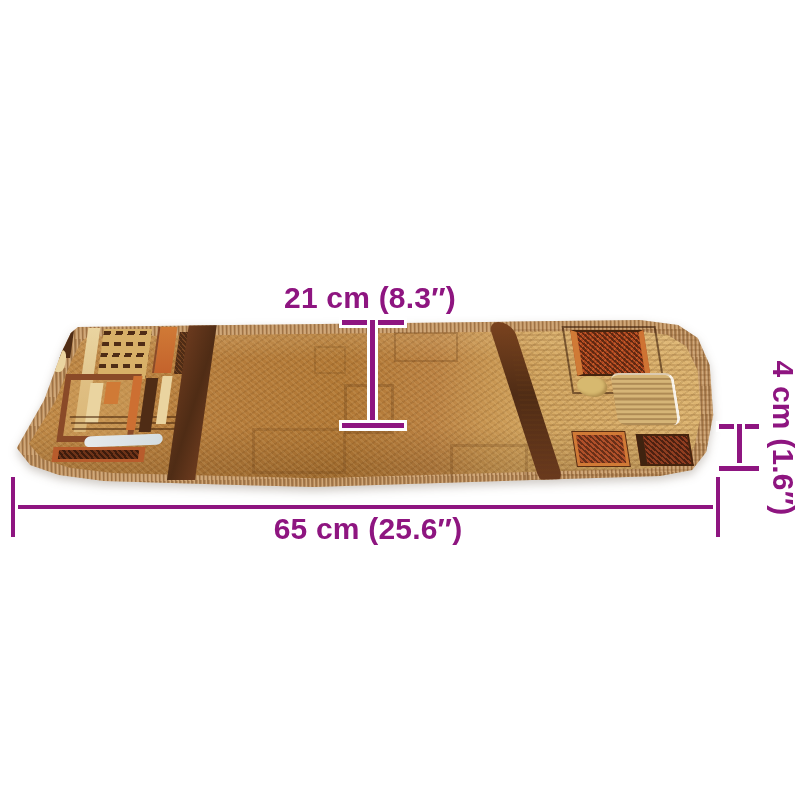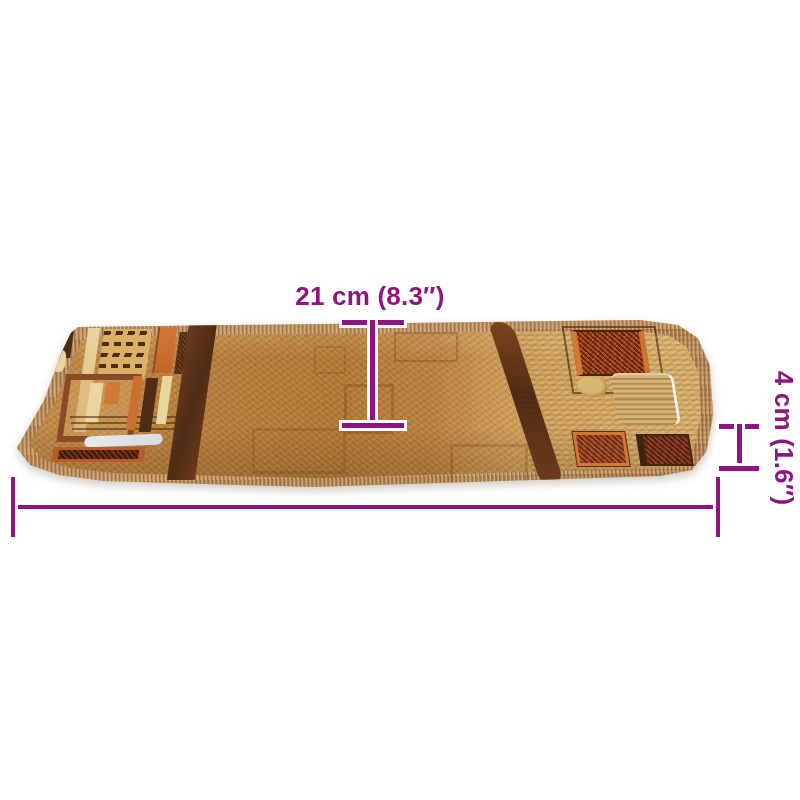--- a/index.html
+++ b/index.html
@@ -5,21 +5,21 @@
   html,body { margin:0; padding:0; background:#fff; }
   .stage {
     position:relative; width:800px; height:800px; overflow:hidden;
     background:var(--background,#fff);
     font-family:"Liberation Sans", sans-serif;
   }
 
   
   .dim-label {
     position:absolute; color:var(--dimension); font-weight:700;
-    font-size:26px; letter-spacing:.2px; white-space:nowrap;
+    font-size:30px; letter-spacing:.2px; white-space:nowrap;
   }
   .dim-label.top    { left:370px; top:281px; transform:translateX(-50%); }
   .dim-label.bottom { left:368px; top:512px; transform:translateX(-50%); }
   .dim-label.right  {
     left:783px; top:438px; transform:translate(-50%,-50%);
     writing-mode:vertical-rl; text-orientation:mixed;
   }
   .dim-line {
     position:absolute; background:var(--dimension);
     box-shadow:0 0 0 3px var(--casing);
@@ -205,14 +205,15 @@
   <div class="dim-line dl-h b21-bot"></div>
 
   <div class="dim-label right">4 cm (1.6″)</div>
   <div class="dim-line dl-h b4-top"></div>
   <div class="dim-line dl-v b4-mid"></div>
   <div class="dim-line dl-h b4-bot"></div>
 
   <div class="dim-line b65-line"></div>
   <div class="dim-line b65-lt"></div>
   <div class="dim-line b65-rt"></div>
+  <div class="dim-label bottom">65 cm (25.6″)</div>
 
 </div>
 
 </body></html>

